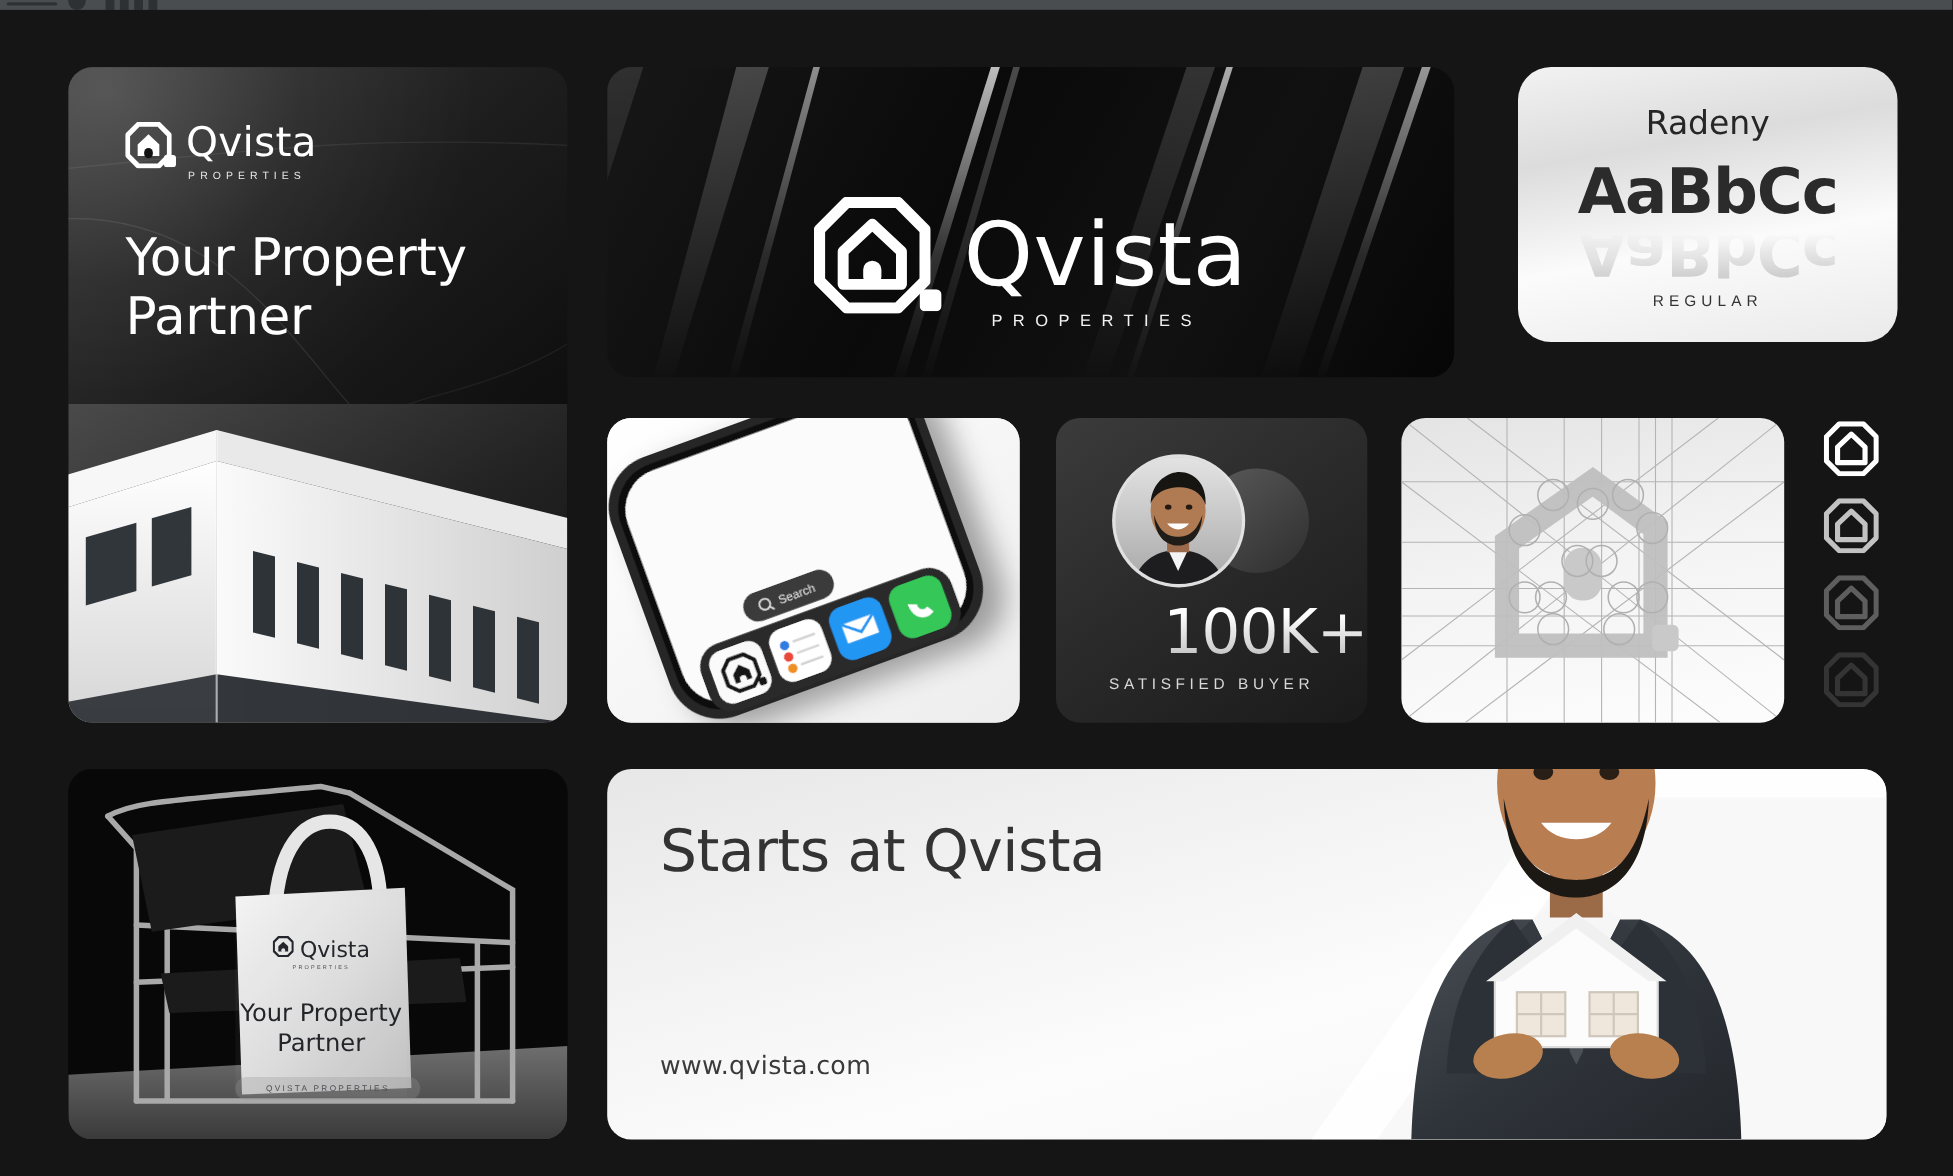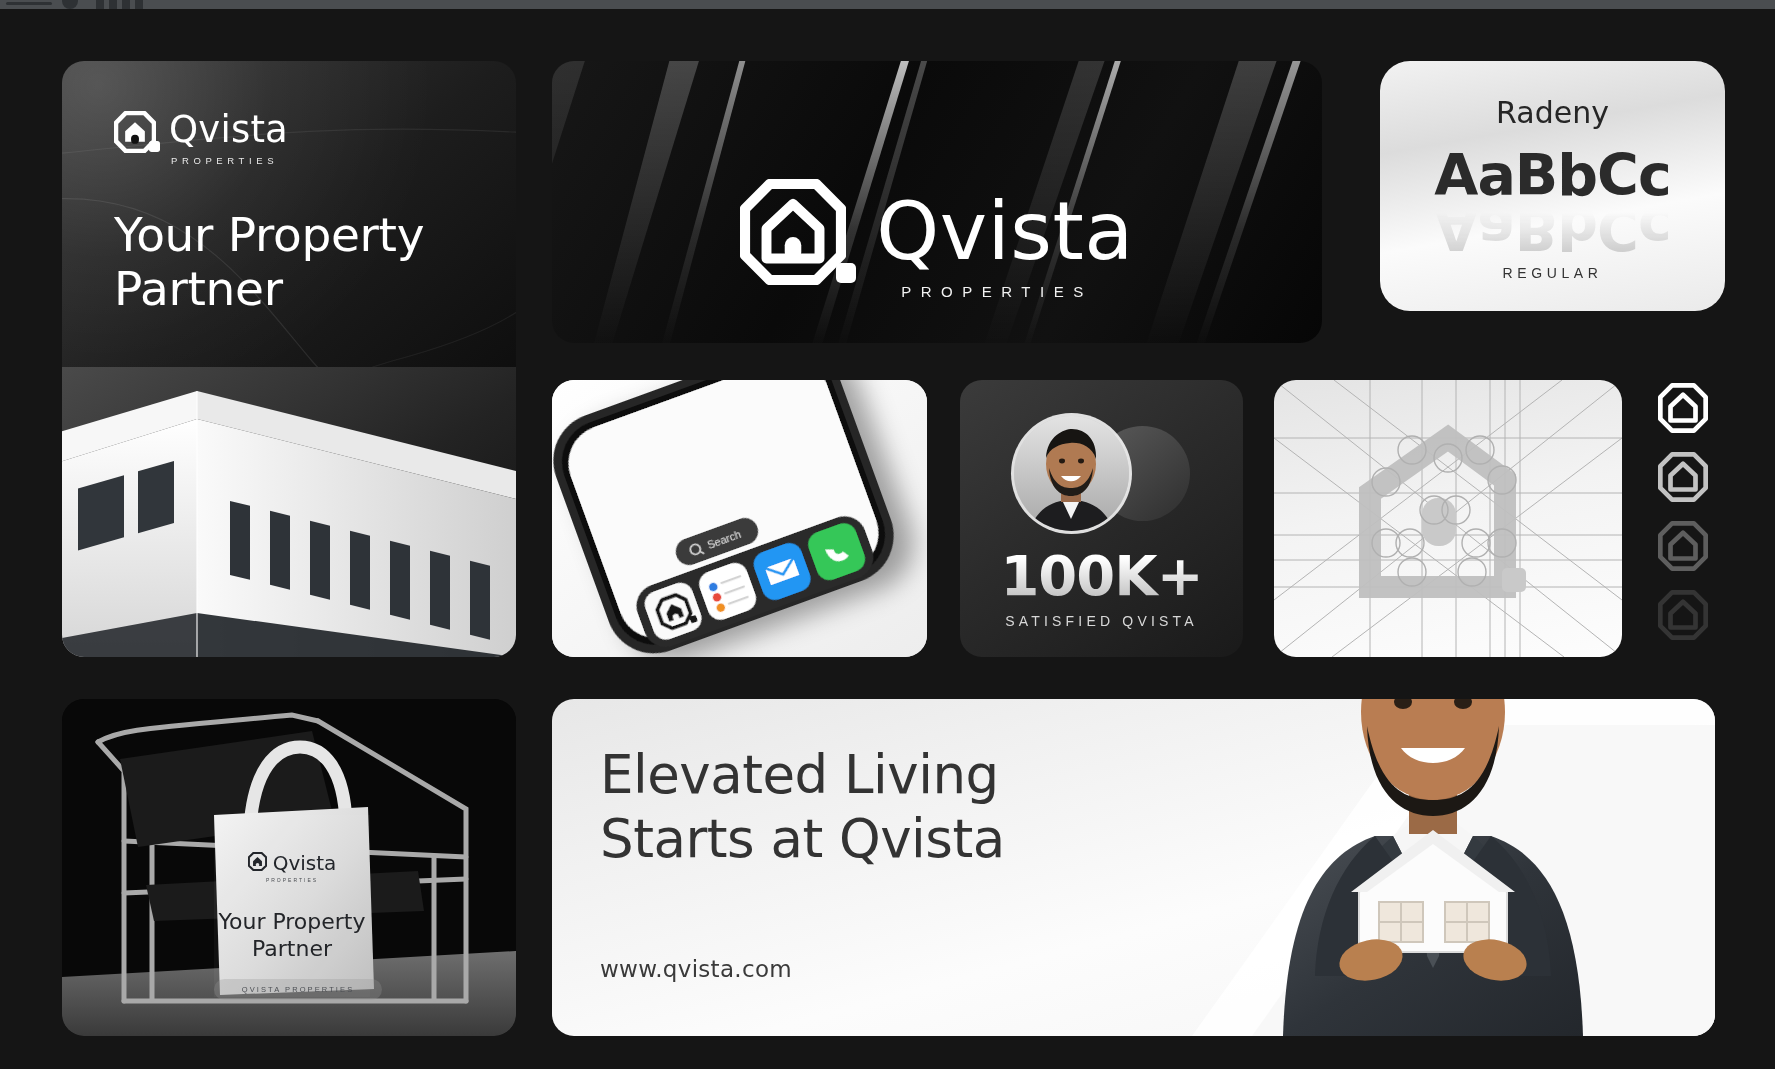--- a/index.html
+++ b/index.html
@@ -67,22 +67,22 @@
     background:linear-gradient(160deg,#ffffff 0%,#fafafa 55%,#f0f0f0 100%); }
 
   
   #c-stats { left:960px; top:371px; width:283px; height:277px;
     background:linear-gradient(145deg,#3b3b3b 0%,#2b2b2b 45%,#1a1a1a 100%); }
   .st-avatars { position:absolute; left:0; right:0; top:36px; display:flex; justify-content:center; align-items:center; }
   .st-av { width:115px; height:115px; border-radius:50%; overflow:hidden; position:relative; z-index:2;
            background:#cfcfcf; box-shadow:0 0 0 3px rgba(255,255,255,.85); }
   .st-av2 { width:95px; height:95px; border-radius:50%; margin-left:-34px; z-index:1;
             background:linear-gradient(140deg,#5a5a5a,#2e2e2e); }
-  .st-num { position:absolute; left:0; right:0; top:168px; text-align:center;
-    font-size:56px; font-weight:700; line-height:1; font-family:"DejaVu Sans", sans-serif;
+  .st-num { position:absolute; left:0; right:0; top:168px; text-align:right;
+    font-size:56px; font-weight:400; line-height:1; font-family:"DejaVu Sans", sans-serif;
     background:linear-gradient(180deg,#ffffff 18%,#b9b9b9 100%);
     -webkit-background-clip:text; background-clip:text; color:transparent; letter-spacing:-1px; }
   .st-label { position:absolute; left:0; right:0; top:233px; text-align:center;
     font-size:14px; letter-spacing:4.2px; color:#d8d8d8; }
 
   
   #c-grid { left:1274px; top:371px; width:348px; height:277px;
     background:linear-gradient(170deg,#e4e4e4 0%,#f3f3f3 45%,#fdfdfd 100%); }
 
   
@@ -343,21 +343,21 @@
 
             <path d="M47 60 C52 67, 62 67, 67 60 Z" fill="#fff"></path>
 
             <ellipse cx="48" cy="45" rx="3" ry="2.4" fill="#241a12"></ellipse>
             <ellipse cx="67" cy="45" rx="3" ry="2.4" fill="#241a12"></ellipse>
           </svg>
         </div>
         <div class="st-av2"></div>
       </div>
       <div class="st-num">100K+</div>
-      <div class="st-label">SATISFIED QVISTA</div>
+      <div class="st-label">SATISFIED BUYER</div>
     </div>
 
     <div class="card" id="c-grid">
       <svg width="348" height="277" viewBox="0 0 348 277">
         <rect width="348" height="277" fill="none"></rect>
         <g stroke="#b4b4b4" stroke-width="1" fill="none">
           <line x1="0" y1="58" x2="348" y2="58"></line>
           <line x1="0" y1="113" x2="348" y2="113"></line>
           <line x1="0" y1="155" x2="348" y2="155"></line>
           <line x1="0" y1="180" x2="348" y2="180"></line>
@@ -484,21 +484,20 @@
       </div>
     </div>
 
     <div class="card" id="c-banner">
       <svg width="1163" height="337" viewBox="0 0 1163 337" style="position:absolute;inset:0">
         <path d="M640 337 L860 28 C880 6, 900 0, 930 0 L1163 0 L1163 337 Z" fill="#ffffff" opacity=".85"></path>
         <path d="M700 337 L905 48 C918 32, 932 26, 950 26 L1163 26 L1163 337 Z" fill="#f7f7f7" opacity=".9"></path>
       </svg>
 
       <div class="bn-title">
-        <div>Elevated Living</div>
         <div>Starts at Qvista</div>
       </div>
       <div class="bn-url">www.qvista.com</div>
 
       <div class="bn-person">
         <svg width="380" height="500" viewBox="0 0 380 500">
           <defs>
             <linearGradient id="suit" x1="0" y1="0" x2="1" y2="1">
               <stop offset="0%" stop-color="#4a4f55"></stop>
                 <stop offset="50%" stop-color="#2f343a"></stop>

